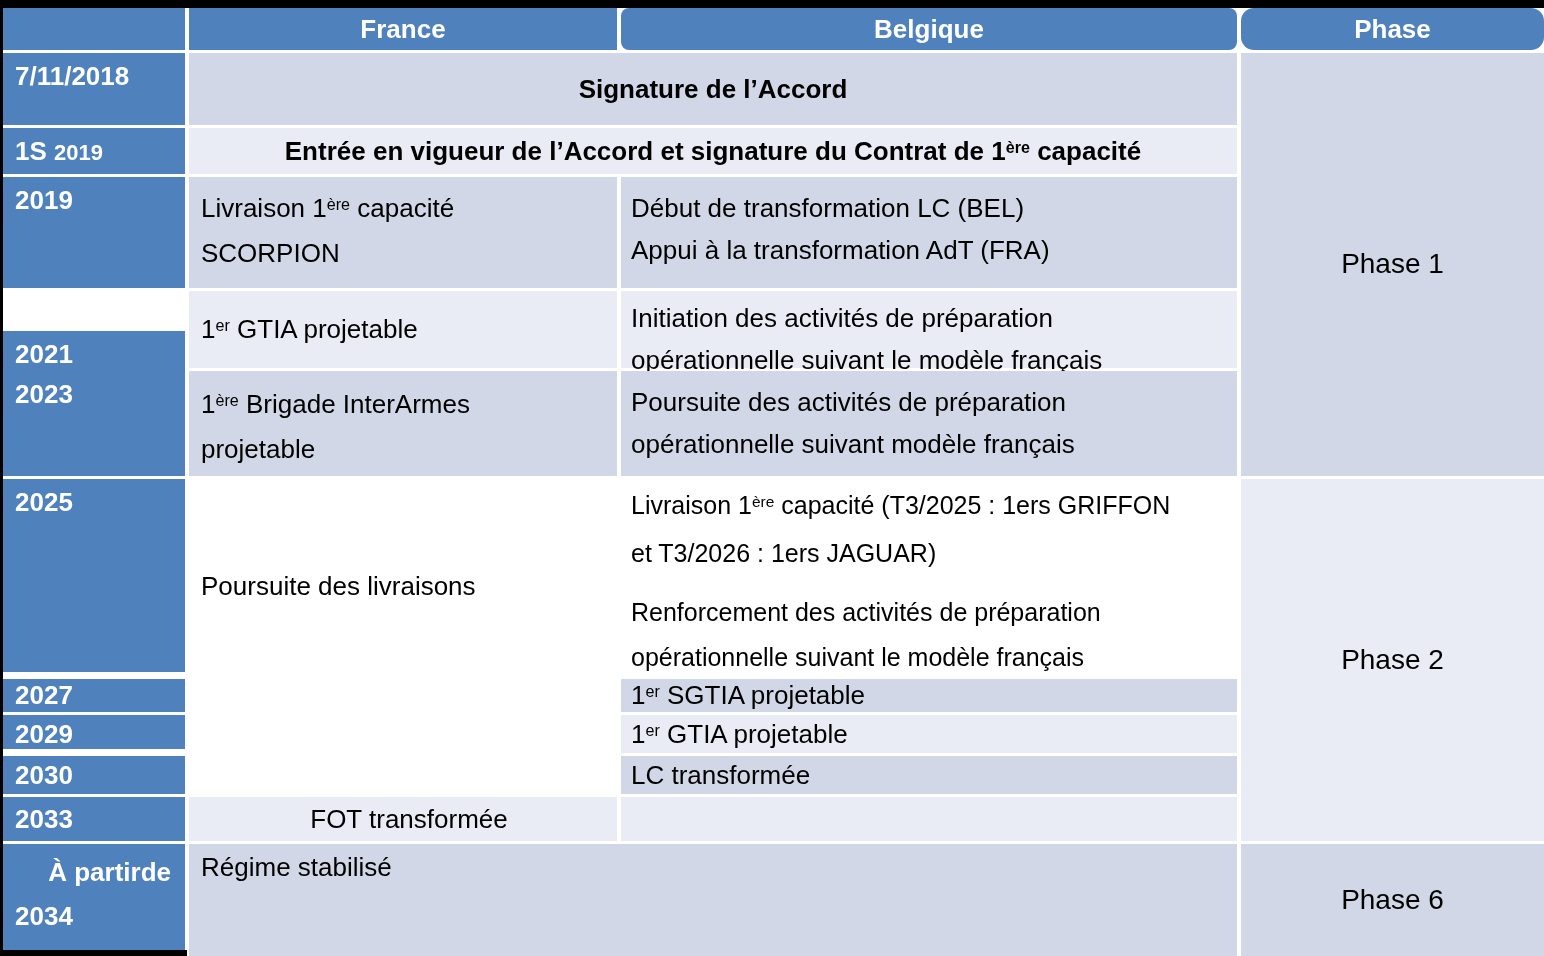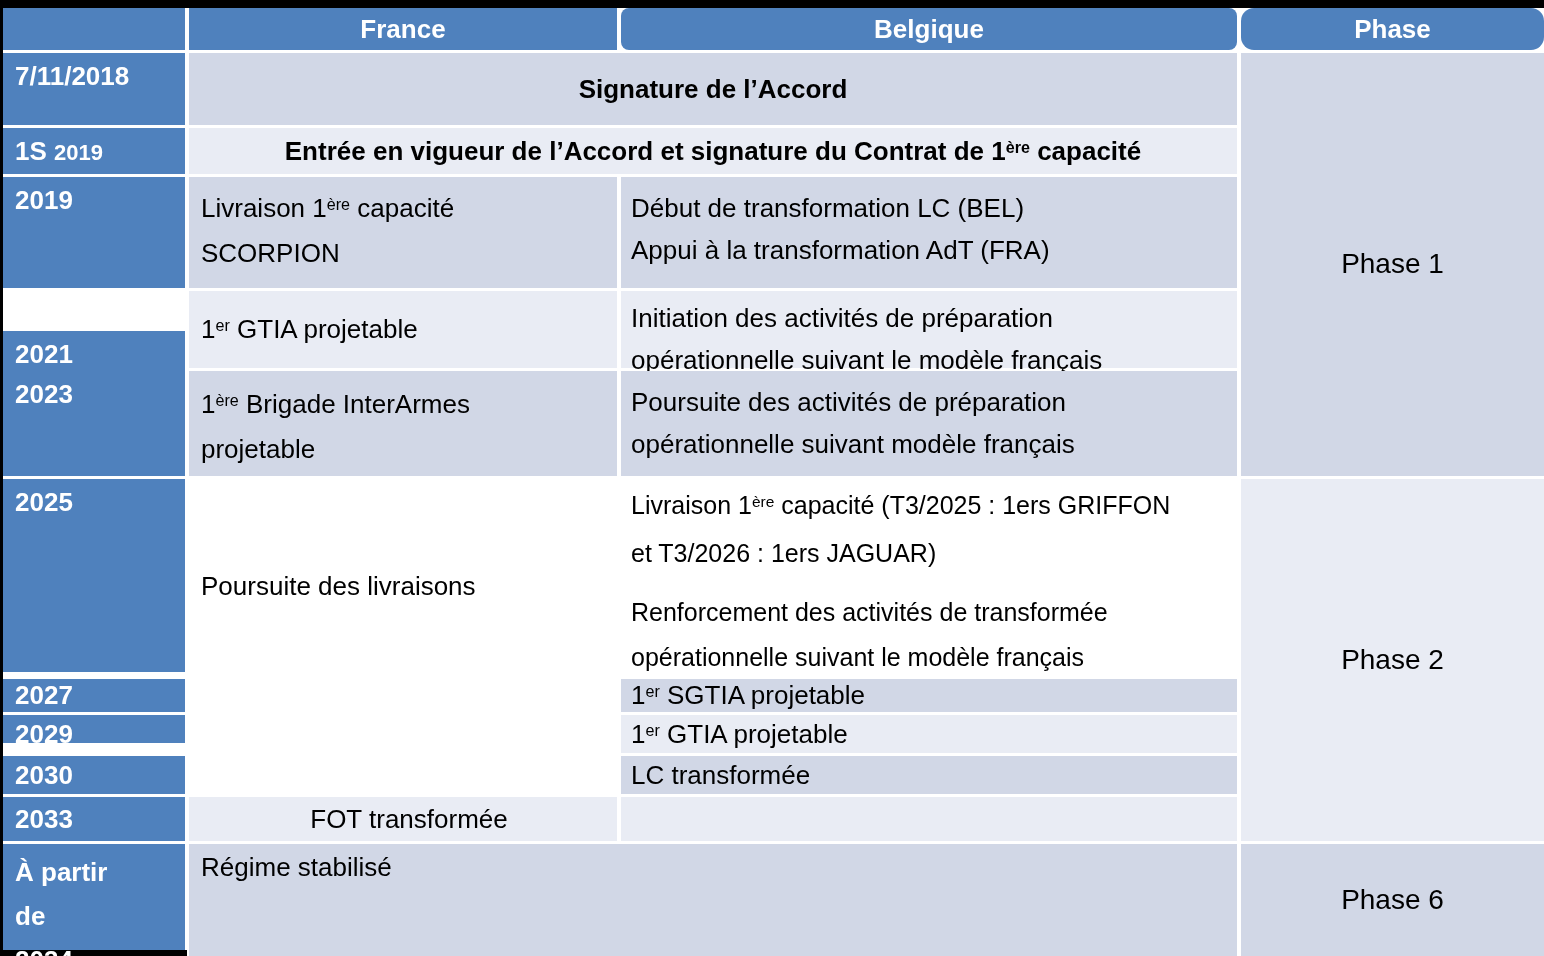--- a/index.html
+++ b/index.html
@@ -24,21 +24,21 @@
   .center{display:flex;align-items:center;justify-content:center;text-align:center;}
   .vcenter{display:flex;align-items:center;}
   .line{white-space:nowrap;display:block;}
   .lh42 .line{line-height:42px;}
   .sup{font-size:0.62em;position:relative;top:-0.45em;}
   .small-year{font-size:22px;}
   .phase-label{font-size:28px;}
   .b6{font-size:25px;}
   .b6 .line{line-height:45px;}
   .b6 .para2{margin-top:14px;}
-  .justline{display:flex;justify-content:flex-end;line-height:44px;flex-direction:column;}
+  .justline{display:flex;justify-content:flex-end;line-height:44px;}
   .d11 .line{line-height:44px;}
 </style>
 </head>
 <body>
 
 <div class="underlay"></div>
 <div class="notch"></div>
 
 <div class="cell blue" style="left:3px;top:8px;width:182px;height:42px;"></div>
 <div class="cell blue center" style="left:189px;top:8px;width:428px;height:42px;">
@@ -65,21 +65,21 @@
 </div>
 <div class="cell blue" style="left:3px;top:371px;width:182px;height:105px;padding:8px 6px 0 12px;">
   <span class="line">2023</span>
 </div>
 <div class="cell blue" style="left:3px;top:479px;width:182px;height:193px;padding:8px 6px 0 12px;">
   <span class="line">2025</span>
 </div>
 <div class="cell blue" style="left:3px;top:679px;width:182px;height:33px;padding:1px 6px 0 12px;">
   <span class="line">2027</span>
 </div>
-<div class="cell blue" style="left:3px;top:715px;width:182px;height:28px;padding:4px 6px 0 12px;">
+<div class="cell blue" style="left:3px;top:715px;width:182px;height:34px;padding:4px 6px 0 12px;">
   <span class="line">2029</span>
 </div>
 <div class="cell blue" style="left:3px;top:756px;width:182px;height:38px;padding:4px 6px 0 12px;">
   <span class="line">2030</span>
 </div>
 <div class="cell blue" style="left:3px;top:797px;width:182px;height:44px;padding:7px 6px 0 12px;">
   <span class="line">2033</span>
 </div>
 <div class="cell blue d11" style="left:3px;top:844px;width:182px;height:106px;padding:6px 14px 0 12px;">
   <span class="line justline">
@@ -125,21 +125,21 @@
   <span class="line">Initiation des activités de préparation</span>
   <span class="line">opérationnelle suivant le modèle français</span>
 </div>
 <div class="cell dark lh42" style="left:621px;top:371px;width:616px;height:105px;padding:10px 8px 0 10px;">
   <span class="line">Poursuite des activités de préparation</span>
   <span class="line">opérationnelle suivant modèle français</span>
 </div>
 <div class="cell whitecell b6" style="left:621px;top:479px;width:616px;height:197px;padding:4px 4px 0 10px;">
   <span class="line"><span>Livraison 1</span><span class="sup">ère</span><span> capacité (T3/2025 : 1ers GRIFFON</span></span>
   <span class="line">et T3/2026 : 1ers JAGUAR)</span>
-  <span class="line para2">Renforcement des activités de transformée</span>
+  <span class="line para2">Renforcement des activités de préparation</span>
   <span class="line">opérationnelle suivant le modèle français</span>
 </div>
 <div class="cell dark vcenter" style="left:621px;top:679px;width:616px;height:33px;padding-left:10px;">
   <span class="line"><span>1</span><span class="sup">er</span><span> SGTIA projetable</span></span>
 </div>
 <div class="cell light vcenter" style="left:621px;top:715px;width:616px;height:38px;padding-left:10px;">
   <span class="line"><span>1</span><span class="sup">er</span><span> GTIA projetable</span></span>
 </div>
 <div class="cell dark vcenter" style="left:621px;top:756px;width:616px;height:38px;padding-left:10px;">
   <span class="line">LC transformée</span>

